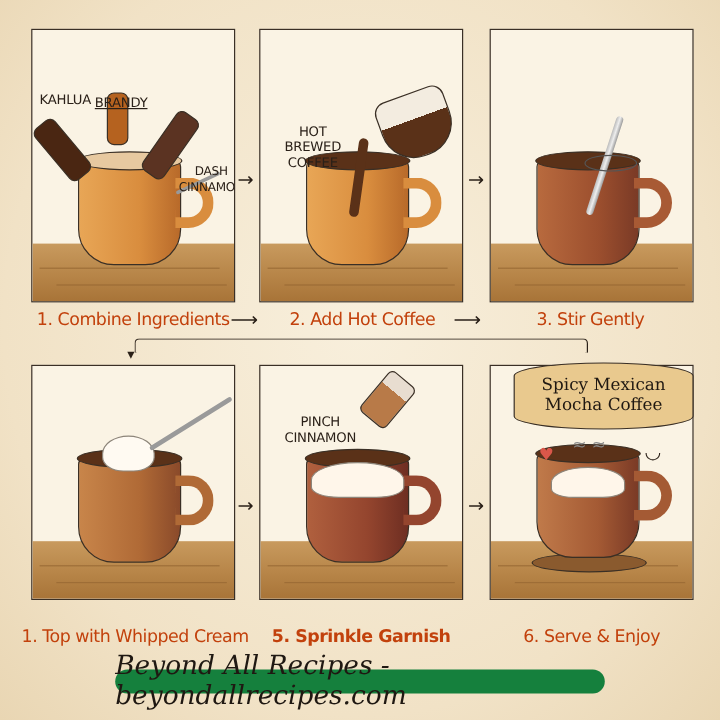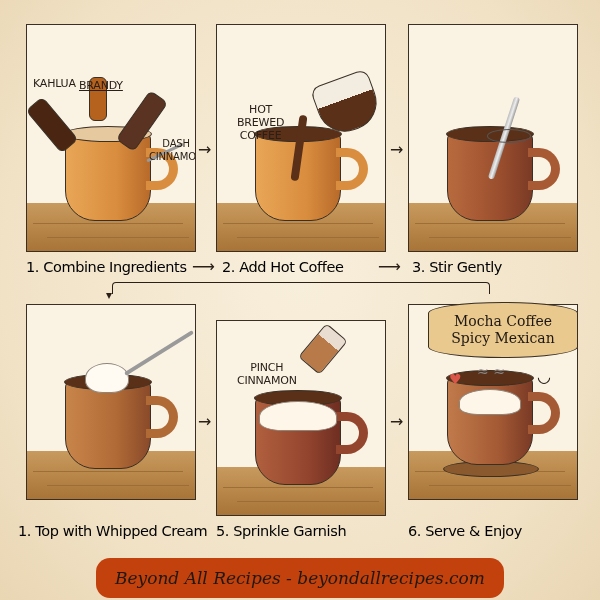--- a/index.html
+++ b/index.html
@@ -6,24 +6,24 @@
   body{width:600px;height:600px;background:#f3e6cf;position:relative;overflow:hidden;font-family:"DejaVu Sans",sans-serif;color:#2a2018;}
   .paper{position:absolute;inset:0;background:radial-gradient(ellipse at 50% 45%,#f8efdc 0%,#f1e2c6 70%,#e9d6b3 100%);}
   .panel{position:absolute;width:170px;height:228px;background:#faf3e4;border:1.5px solid #3a2f25;box-sizing:border-box;overflow:hidden;}
   .table{position:absolute;left:0;right:0;bottom:0;height:48px;background:linear-gradient(180deg,#c89a5e 0%,#b78548 55%,#a87438 100%);}
   .table:before{content:"";position:absolute;left:6px;right:12px;top:20px;height:1px;background:#8a5c2a;opacity:.6;}
   .table:after{content:"";position:absolute;left:20px;right:6px;top:34px;height:1px;background:#8a5c2a;opacity:.5;}
   .mug{position:absolute;left:38px;bottom:30px;width:86px;height:88px;border:1.5px solid #3a2f25;border-radius:6px 6px 30px 30px;box-sizing:border-box;}
   .mug .rim{position:absolute;left:-2px;right:-2px;top:-8px;height:16px;border:1.5px solid #3a2f25;border-radius:50%;background:#5a3118;box-sizing:border-box;}
   .mug .handle{position:absolute;right:-28px;top:14px;width:32px;height:42px;border:9px solid;border-left:none;border-radius:0 24px 24px 0;box-sizing:border-box;}
   .label{position:absolute;font-family:"DejaVu Sans",sans-serif;font-size:11px;line-height:13px;text-transform:uppercase;text-align:center;color:#2a2018;letter-spacing:-.2px;}
-  .step{position:absolute;font-size:14.5px;color:#000000;letter-spacing:-.4px;white-space:nowrap;}
+  .step{position:absolute;font-size:14.5px;text-align:center;color:#c2410c;letter-spacing:-.4px;white-space:nowrap;}
   .arrow{position:absolute;font-size:16px;color:#2a2018;}
   .banner{position:absolute;left:428px;top:302px;width:150px;height:56px;background:#e9c98e;border:1.5px solid #3a2f25;border-radius:50%/20%;box-sizing:border-box;display:flex;flex-direction:column;align-items:center;justify-content:center;font-family:"DejaVu Serif",serif;font-size:14px;line-height:17px;color:#1f1812;}
-  .footer{position:absolute;left:96px;top:558px;width:408px;height:40px;background:#c2410c;border-radius:14px;display:flex;align-items:center;justify-content:center;font-family:"DejaVu Serif",serif;font-style:italic;font-size:17px;color:#1f1812;}
+  .footer{position:absolute;left:96px;top:558px;width:408px;height:20px;background:#15803d;border-radius:14px;display:flex;align-items:center;justify-content:center;font-family:"DejaVu Serif",serif;font-style:italic;font-size:22px;color:#1f1812;}
   .bottle{position:absolute;border:1.5px solid #3a2f25;box-sizing:border-box;border-radius:6px;}
 </style>
 </head>
 <body>
 
 <div class="paper"></div>
 
 <div class="panel" style="left:26px;top:24px;">
   <div class="table"></div>
   <div class="mug" style="background:linear-gradient(90deg,#e8a656,#d98d3e 60%,#b86a2a);">
@@ -82,21 +82,21 @@
 <div class="panel" style="left:26px;top:304px;height:196px;">
   <div class="table"></div>
   <div class="mug" style="background:linear-gradient(90deg,#c8854a,#b06a36 60%,#8a4a2a);">
     <div class="rim"></div>
     <div class="handle" style="border-color:#b06a36;"></div>
   </div>
   <div style="position:absolute;left:58px;top:58px;width:44px;height:30px;background:#fffaf2;border:1.2px solid #8d857a;border-radius:50% 50% 40% 40%;box-sizing:border-box;"></div>
   <div style="position:absolute;left:92px;top:46px;width:80px;height:4px;background:#9a9a9a;transform:rotate(-32deg);border-radius:2px;"></div>
 </div>
 
-<div class="panel" style="left:216px;top:304px;height:196px;margin-top:16px;">
+<div class="panel" style="left:216px;top:304px;height:196px;">
   <div class="table"></div>
   <div class="mug" style="background:linear-gradient(90deg,#b0603e,#94452e 60%,#6e2e22);">
     <div class="rim"></div>
     <div class="handle" style="border-color:#94452e;"></div>
   </div>
   <div style="position:absolute;left:42px;top:80px;width:78px;height:30px;background:#fff6ea;border:1.2px solid #8d857a;border-radius:50% 50% 30% 30%;box-sizing:border-box;"></div>
   <div style="position:absolute;left:92px;top:6px;width:28px;height:44px;border:1.5px solid #3a2f25;border-radius:5px;background:linear-gradient(180deg,#e8ddd0 30%,#b87a48 30%);transform:rotate(40deg);box-sizing:border-box;"></div>
   <div class="label" style="left:20px;top:40px;">
     <div>PINCH</div>
     <div>CINNAMON</div>
@@ -110,24 +110,24 @@
     <div class="rim"></div>
     <div class="handle" style="border-color:#a45a34;"></div>
   </div>
   <div style="position:absolute;left:50px;top:84px;width:62px;height:26px;background:#fff6ea;border:1.2px solid #8d857a;border-radius:50% 50% 30% 30%;box-sizing:border-box;"></div>
   <div style="position:absolute;left:40px;top:66px;color:#d9574a;font-size:14px;">♥</div>
   <div style="position:absolute;left:128px;top:62px;font-size:16px;color:#2a2018;">◡</div>
   <div style="position:absolute;left:68px;top:58px;font-size:14px;color:#888;">≈ ≈</div>
 </div>
 
 <div class="banner">
+  <div>Spicy Mexican</div>
   <div>Mocha Coffee</div>
-  <div>Spicy Mexican</div>
 </div>
 
 <div class="arrow" style="left:198px;top:412px;">→</div>
 <div class="arrow" style="left:390px;top:412px;">→</div>
 
 <div class="step" style="left:18px;top:523px;width:186px;">1. Top with Whipped Cream</div>
-<div class="step" style="left:216px;top:523px;width:170px;">5. Sprinkle Garnish</div>
+<div class="step" style="left:216px;top:523px;width:170px;font-weight:bold;">5. Sprinkle Garnish</div>
 <div class="step" style="left:408px;top:523px;width:170px;">6. Serve &amp; Enjoy</div>
 
 <div class="footer">Beyond All Recipes - beyondallrecipes.com</div>
 
 </body></html>

